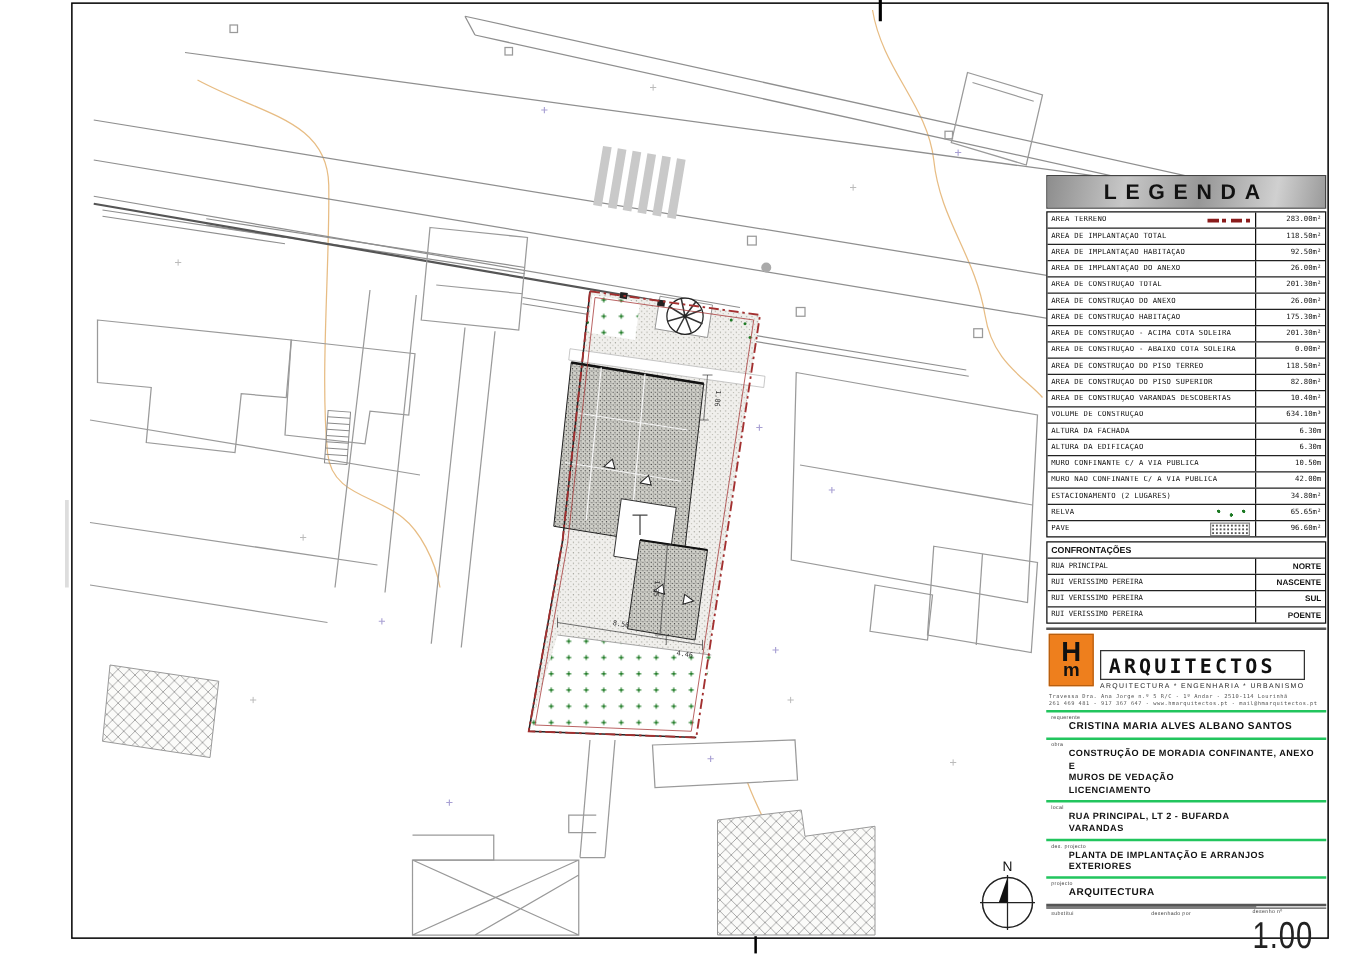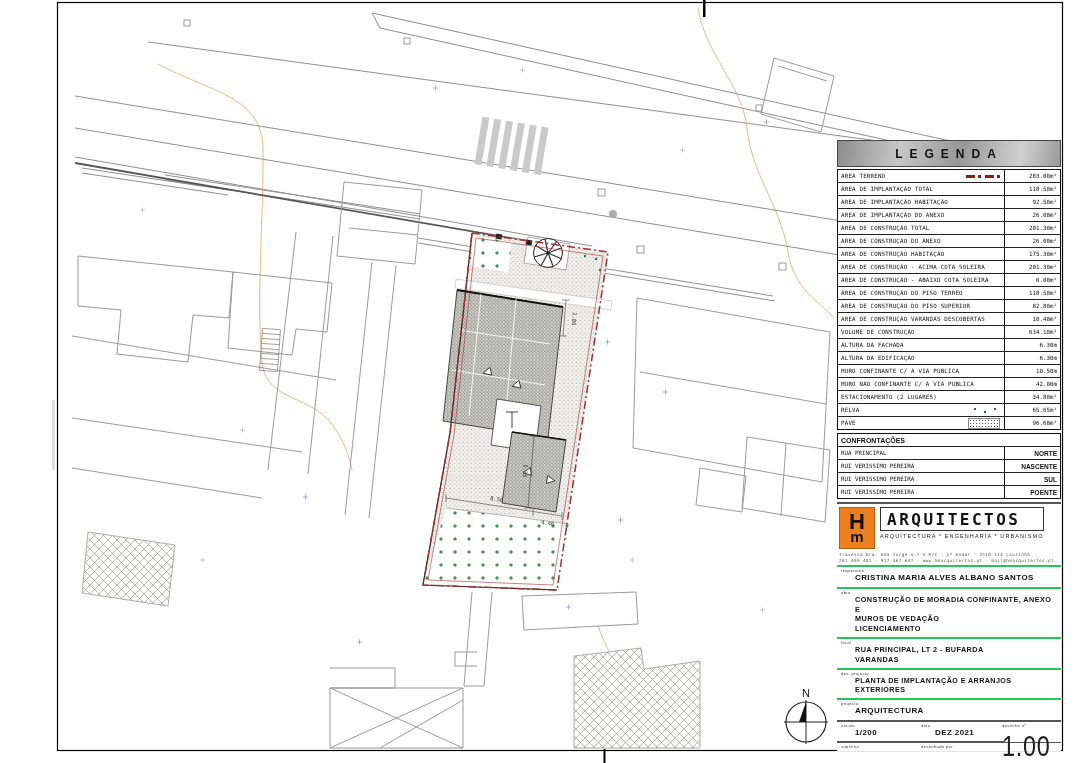--- a/index.html
+++ b/index.html
@@ -4,21 +4,21 @@
 <style>
   html,body{margin:0;padding:0;background:#fff;width:1080px;height:763px;overflow:hidden;
     font-family:"Liberation Sans",sans-serif;-webkit-font-smoothing:antialiased;}
   #stage{position:relative;width:1080px;height:763px;background:#fff;}
   #plansvg{position:absolute;left:0;top:0;z-index:1;}
 
   
   #tblock{position:absolute;left:837px;top:140px;width:224px;z-index:2;background:#fff;color:#111;}
   .band{height:25px;display:flex;align-items:center;justify-content:center;
     background:linear-gradient(100deg,#8d8d8d 0%,#c7c7c7 28%,#979797 55%,#d0d0d0 82%,#9a9a9a 100%);
-    border:1px solid #444;font-weight:bold;font-size:12px;letter-spacing:7px;color:#111;}
+    border:1px solid #444;font-weight:bold;font-size:17px;letter-spacing:7px;color:#111;}
   .tbl{border:1.4px solid #111;margin-top:2px;}
   .lrow{display:flex;align-items:center;height:12px;border-top:0.8px solid #222;}
   .lrow:first-child{border-top:none;}
   .lrow .lab{flex:1;font-family:"DejaVu Sans Mono",monospace;font-size:5.8px;letter-spacing:.2px;
     padding-left:3px;white-space:nowrap;overflow:hidden;}
   .lrow .val{width:52px;border-left:1px solid #111;align-self:stretch;display:flex;align-items:center;
     justify-content:flex-end;padding-right:3px;font-family:"DejaVu Sans Mono",monospace;font-size:5.8px;}
   .sym{margin-right:4px;}
   .sym-terrain{width:34px;height:3px;background:repeating-linear-gradient(90deg,#8b1c1c 0 9px,transparent 9px 12px,#8b1c1c 12px 15px,transparent 15px 19px);}
   .sym-grass{width:30px;height:9px;background-image:
@@ -34,21 +34,21 @@
   .chead{display:flex;align-items:center;height:12px;font-weight:bold;font-size:7px;padding-left:3px;}
 
   
   #firm{border-top:2px solid #555;margin-top:3px;padding:3px 2px 0 2px;}
   .logorow{display:flex;align-items:flex-start;}
   .hmbox{width:34px;height:40px;background:#ee7f1d;display:flex;flex-direction:column;align-items:center;
      justify-content:center;line-height:1;color:#111;font-weight:bold;border:1px solid #b85f10;}
   .hmbox .h{font-size:22px;margin-top:-2px;}
   .hmbox .m{font-size:15px;margin-top:-4px;}
   .wordmark{margin-left:5px;border:1px solid #333;padding:2px 6px 1px 6px;
-     font-size:16px;font-weight:bold;letter-spacing:2.5px;font-family:"DejaVu Sans Mono",monospace;}
+     font-size:16px;font-weight:bold;letter-spacing:2.5px;font-family:"DejaVu Sans Mono",monospace;margin-top:13px;}
   .tagline{margin-left:5px;font-size:5.5px;letter-spacing:1.1px;color:#222;margin-top:2px;}
   .addr{font-size:4.3px;color:#555;letter-spacing:.4px;line-height:1.5;margin-top:3px;
      font-family:"DejaVu Sans Mono",monospace;white-space:nowrap;overflow:hidden;}
 
   .sec{border-top:2px solid #22c55e;padding:1px 4px 3px 4px;}
   .mlab{font-size:4.2px;color:#444;letter-spacing:.3px;}
   .bval{font-weight:bold;font-size:8px;letter-spacing:.4px;line-height:1.35;padding-left:14px;}
   .bval.small{font-size:7.3px;}
   .grid3{position:relative;border-top:2px solid #555;}
   .g-left{display:flex;}
@@ -415,30 +415,20 @@
     <div class="mlab">des. projecto</div>
     <div class="bval" style="font-size:7.2px;">PLANTA DE IMPLANTAÇÃO E ARRANJOS EXTERIORES</div>
   </div>
 
   <div class="sec">
     <div class="mlab">projecto</div>
     <div class="bval">ARQUITECTURA</div>
   </div>
 
   <div class="grid3">
-    <div class="g-left">
-      <div class="gcell gc1">
-        <div class="mlab">escala</div>
-        <div class="bval">1/200</div>
-      </div>
-      <div class="gcell gc2">
-        <div class="mlab">data</div>
-        <div class="bval">DEZ 2021</div>
-      </div>
-    </div>
     <div class="rule"></div>
     <div class="gc3">
       <div class="mlab">desenho nº</div>
       <div class="bignum">1.00</div>
     </div>
   </div>
 
   <div class="tinyrow">
     <div class="mlab">substitui</div>
     <div class="mlab">desenhado por</div>

